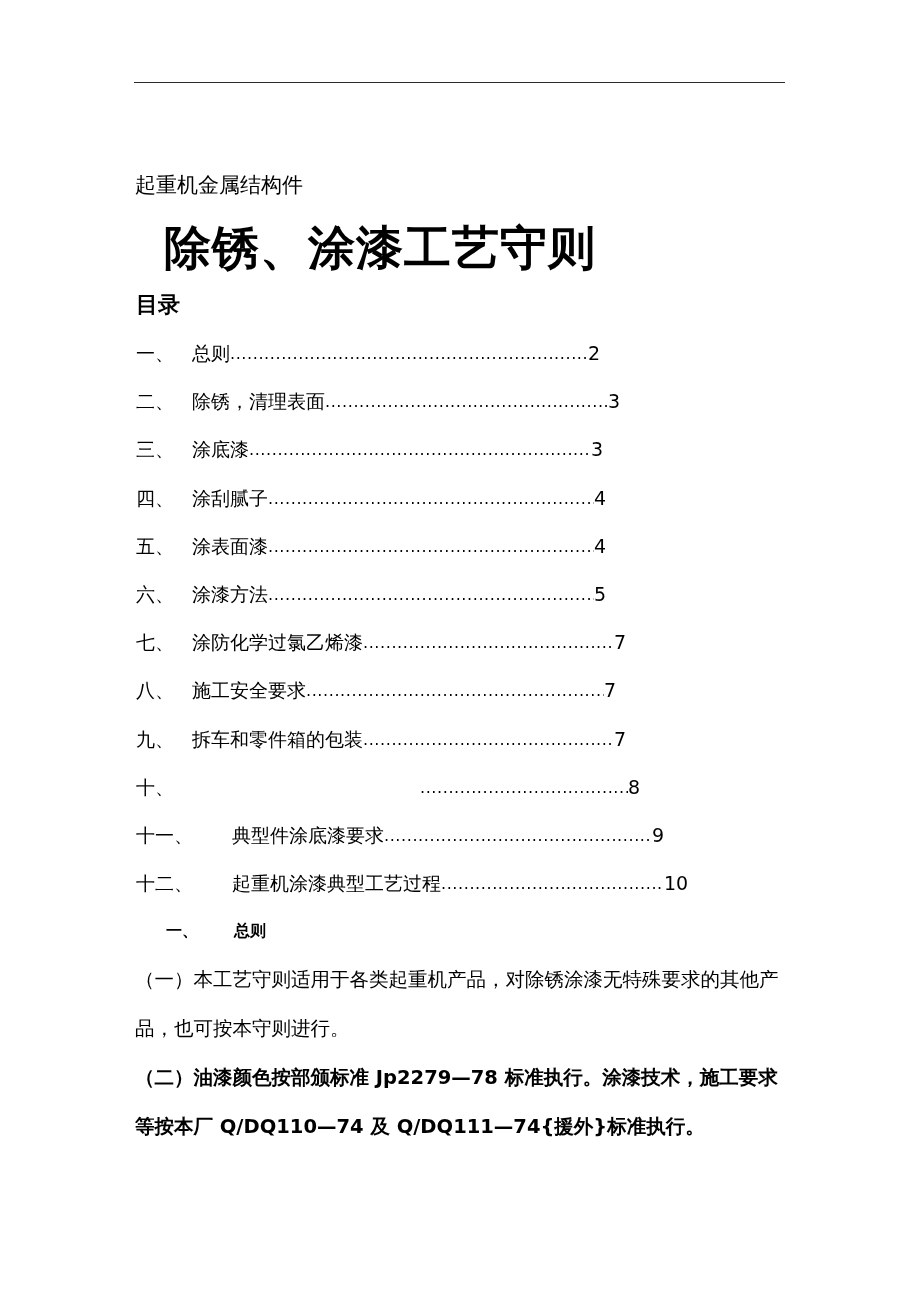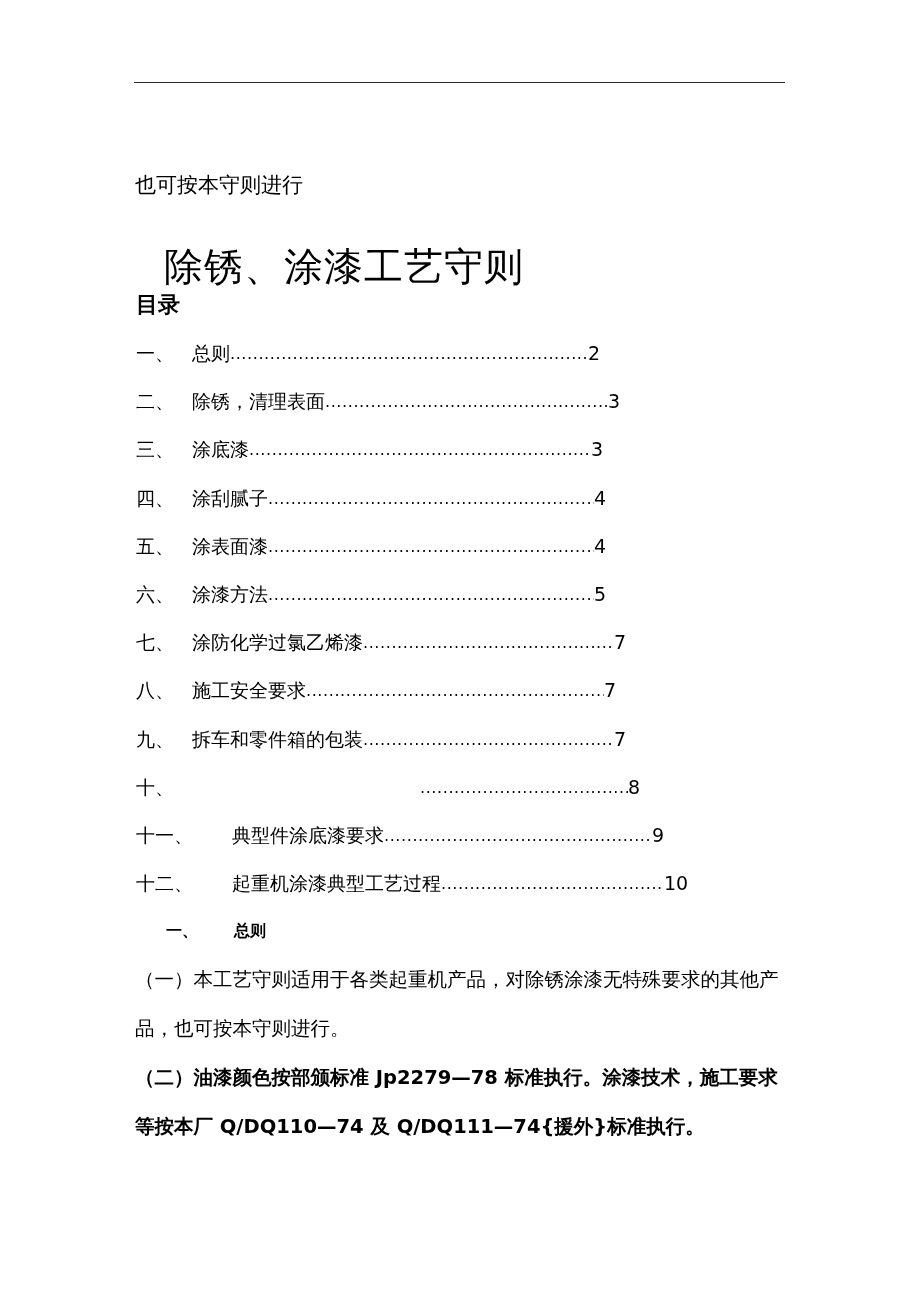--- a/index.html
+++ b/index.html
@@ -10,23 +10,22 @@
     .rule {
       position: absolute; left: 134px; top: 82px; width: 651px; height: 0;
       border-top: 1.5px solid #2b2b2b;
     }
     .subtitle {
       position: absolute; left: 135px; top: 170px;
       font-size: 21px; line-height: 30px; white-space: nowrap;
     }
     .main-title {
       position: absolute; left: 164px; top: 224px;
-      font-size: 39px; font-weight: normal; line-height: 48px; white-space: nowrap;
+      font-size: 47px; font-weight: bold; line-height: 48px; white-space: nowrap;
       letter-spacing: 1px;
-      margin-top: 19px;
     }
     .toc-title {
       position: absolute; left: 136px; top: 290px;
       font-size: 22px; font-weight: bold; line-height: 30px;
     }
     .toc { position: absolute; left: 136px; top: 338px; width: 560px; }
     .toc-row {
       position: relative; height: 48.2px; font-size: 19px; line-height: 30px;
       white-space: nowrap;
     }
@@ -47,21 +46,21 @@
       font-size: 19.5px; line-height: 48.5px;
     }
     .p1 { top: 956px; }
     .p2 { top: 1054px; font-weight: bold; }
   </style>
 </head>
 <body>
 
 <div class="rule"></div>
 
-<div class="subtitle">也可按本守则进行</div>
+<div class="subtitle">起重机金属结构件</div>
 
 <div class="main-title">除锈、涂漆工艺守则</div>
 
 <div class="toc-title">目录</div>
 
 <div class="toc" id="toc">
     <div class="toc-row">
       <span class="toc-num">一、</span>
       <span class="toc-text" style="left: 56px;">总则</span>
       <span class="toc-page" style="left: 452px;">2</span>

